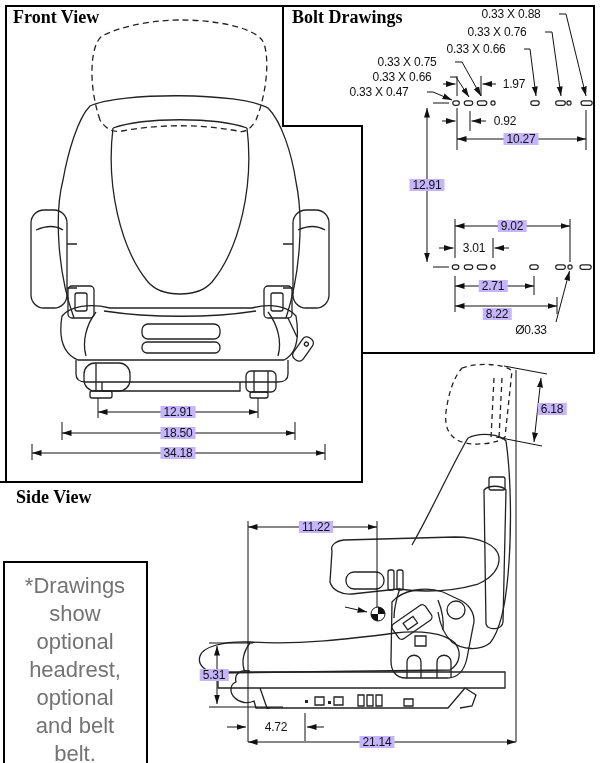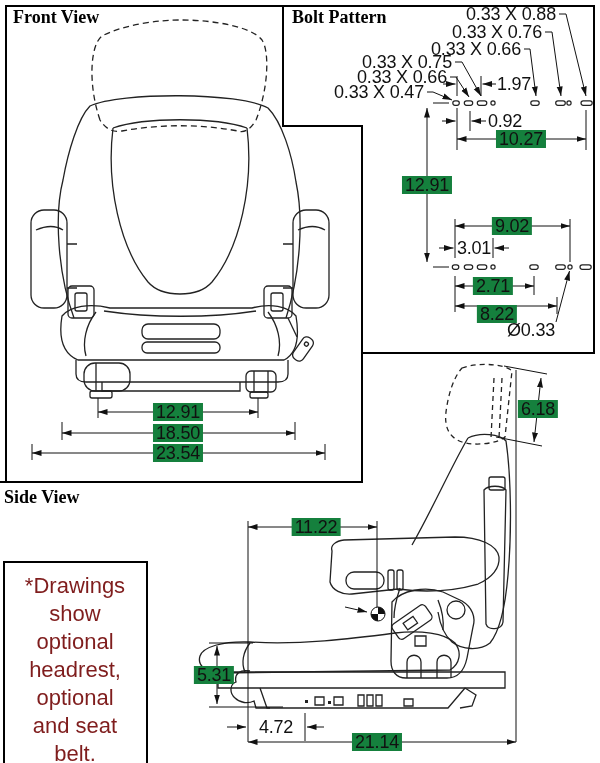--- a/index.html
+++ b/index.html
@@ -1,24 +1,24 @@
 <!DOCTYPE html>
 <html><head>
 <meta charset="utf-8">
 <style>
   html,body{margin:0;padding:0;background:#888;}
   #stage{position:relative;width:600px;height:763px;background:#fff;overflow:hidden;
          font-family:"Liberation Sans",sans-serif;}
   #drawing{position:absolute;left:0;top:0;}
-  .t{position:absolute;font-size:18px;color:#111;white-space:nowrap;
+  .t{position:absolute;font-size:12px;color:#111;white-space:nowrap;
      transform:translate(-50%,-50%);letter-spacing:-0.2px;line-height:1;}
-  .bg{background:#15803d;padding:0 3px;text-align:center;}
+  .bg{background:#c4b5fd;padding:0 3px;text-align:center;}
   .title{position:absolute;font-family:"Liberation Serif","DejaVu Serif",serif;
          font-weight:bold;font-size:18px;color:#000;white-space:nowrap;line-height:1;}
-  .note-line{position:absolute;font-size:22px;color:#7f1d1d;white-space:nowrap;
+  .note-line{position:absolute;font-size:22px;color:#737373;white-space:nowrap;
              transform:translate(-50%,-50%);line-height:1;}
   svg *{vector-effect:non-scaling-stroke;}
 </style>
 </head>
 <body>
 
 <div id="stage">
 
   <svg id="drawing" width="600" height="763" viewBox="0 0 600 763">
     <defs>
@@ -237,54 +237,54 @@
       <path d="M345,607 L367,612" marker-end="url(#arr)"></path>
       <g>
         <circle cx="378" cy="614" r="7" stroke="#111" fill="#fff"></circle>
         <path d="M378,607 A7,7 0 0 1 385,614 L378,614 Z" fill="#111" stroke="none"></path>
         <path d="M378,621 A7,7 0 0 1 371,614 L378,614 Z" fill="#111" stroke="none"></path>
       </g>
     </g>
   </svg>
 
   <div class="title" style="left:13px;top:8px">Front View</div>
-  <div class="title" style="left:292px;top:8px">Bolt Pattern</div>
-  <div class="title" style="left:4px;top:488px">Side View</div>
+  <div class="title" style="left:292px;top:8px">Bolt Drawings</div>
+  <div class="title" style="left:16px;top:488px">Side View</div>
 
   <div class="t bg" style="left:178px;top:412px">12.91</div>
   <div class="t bg" style="left:178px;top:433px">18.50</div>
-  <div class="t bg" style="left:178px;top:453px">23.54</div>
+  <div class="t bg" style="left:178px;top:453px">34.18</div>
 
   <div class="t" style="left:511px;top:14px">0.33 X 0.88</div>
   <div class="t" style="left:497px;top:32px">0.33 X 0.76</div>
   <div class="t" style="left:476px;top:49px">0.33 X 0.66</div>
   <div class="t" style="left:407px;top:62px">0.33 X 0.75</div>
   <div class="t" style="left:402px;top:77px">0.33 X 0.66</div>
   <div class="t" style="left:379px;top:92px">0.33 X 0.47</div>
 
   <div class="t" style="left:514px;top:84px">1.97</div>
   <div class="t" style="left:505px;top:121px">0.92</div>
   <div class="t bg" style="left:521px;top:139px">10.27</div>
   <div class="t bg" style="left:427px;top:185px">12.91</div>
   <div class="t bg" style="left:512px;top:226px">9.02</div>
   <div class="t" style="left:474px;top:248px">3.01</div>
   <div class="t bg" style="left:493px;top:286px">2.71</div>
   <div class="t bg" style="left:497px;top:314px">8.22</div>
   <div class="t" style="left:531px;top:330px">Ø0.33</div>
 
   <div class="t bg" style="left:316px;top:527px">11.22</div>
-  <div class="t bg" style="left:538px;top:409px">6.18</div>
+  <div class="t bg" style="left:552px;top:409px">6.18</div>
   <div class="t bg" style="left:214px;top:675px">5.31</div>
   <div class="t" style="left:276px;top:727px">4.72</div>
   <div class="t bg" style="left:377px;top:742px">21.14</div>
   <div class="t" style="left:322px;top:604px"></div>
 
   <div>
     <div class="note-line" style="left:75px;top:586px">*Drawings</div>
     <div class="note-line" style="left:75px;top:614px">show</div>
     <div class="note-line" style="left:75px;top:642px">optional</div>
     <div class="note-line" style="left:75px;top:670px">headrest,</div>
     <div class="note-line" style="left:75px;top:698px">optional</div>
-    <div class="note-line" style="left:75px;top:726px">and seat</div>
+    <div class="note-line" style="left:75px;top:726px">and belt</div>
     <div class="note-line" style="left:75px;top:754px">belt.</div>
   </div>
 
 </div>
 
 </body></html>

